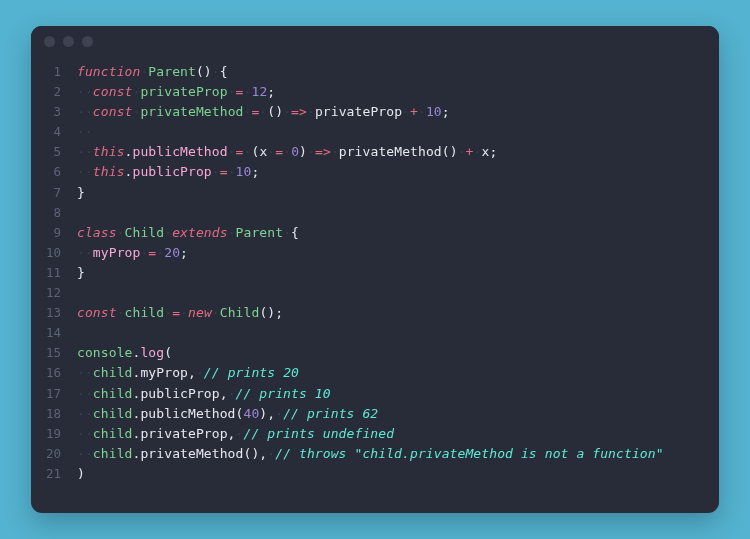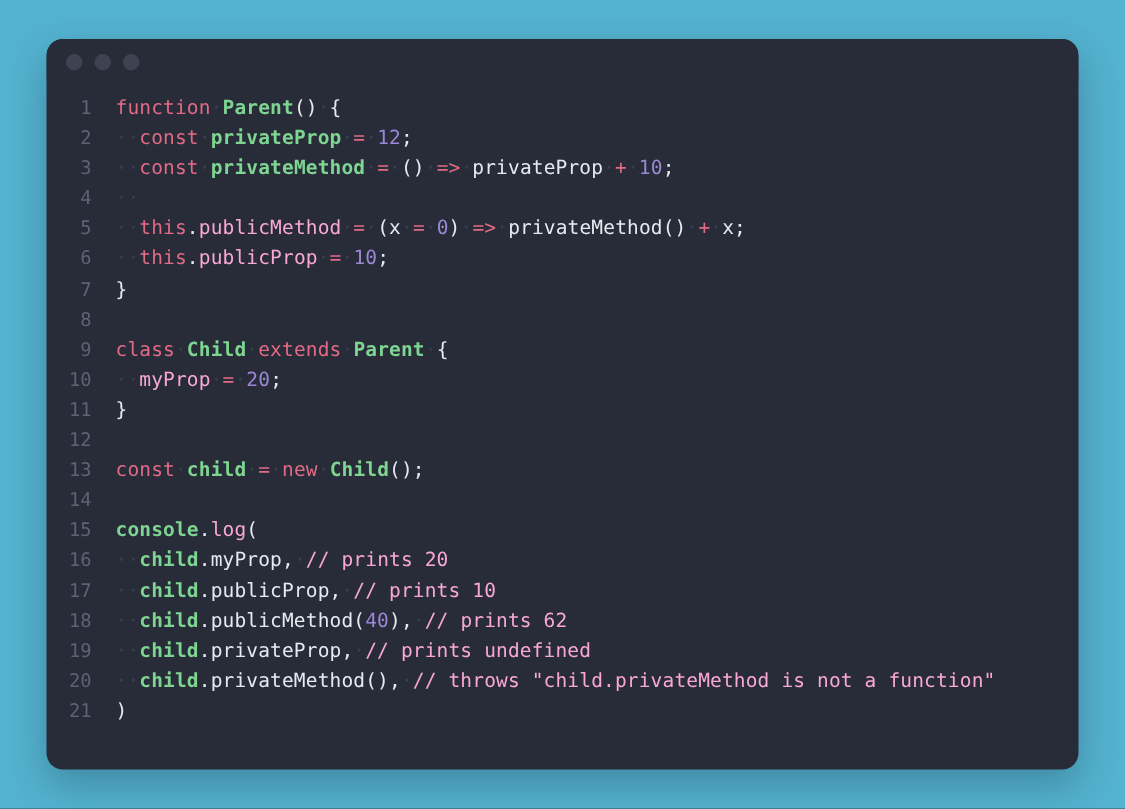--- a/index.html
+++ b/index.html
@@ -76,27 +76,27 @@
     font-size: 12.5px;
     user-select: none;
   }
   .src {
     flex: 1;
     color: #e6e9ef;
     letter-spacing: 0.1px;
   }
 
   
-  .t-kw      { color: #e26a84; }   
-  .t-fn      { color: #7ed491; font-weight: bold; }
+  .t-kw      { color: #e26a84; font-style: italic; }   
+  .t-fn      { color: #7ed491; }
   .t-prop    { color: #f9a8d4; }   
   .t-num     { color: #9b87d6; }   
   .t-punc    { color: #e6e9ef; }   
   .t-op      { color: #e26a84; }   
-  .t-com     { color: #f9a8d4; }   
+  .t-com     { color: #5eead4; font-style: italic; }   
   .t-dim     { color: #3a3f4e; }   
 </style>
 </head>
 <body>
 
 <div id="stage">
 
   <div class="code-window">
 
     <div class="titlebar">

